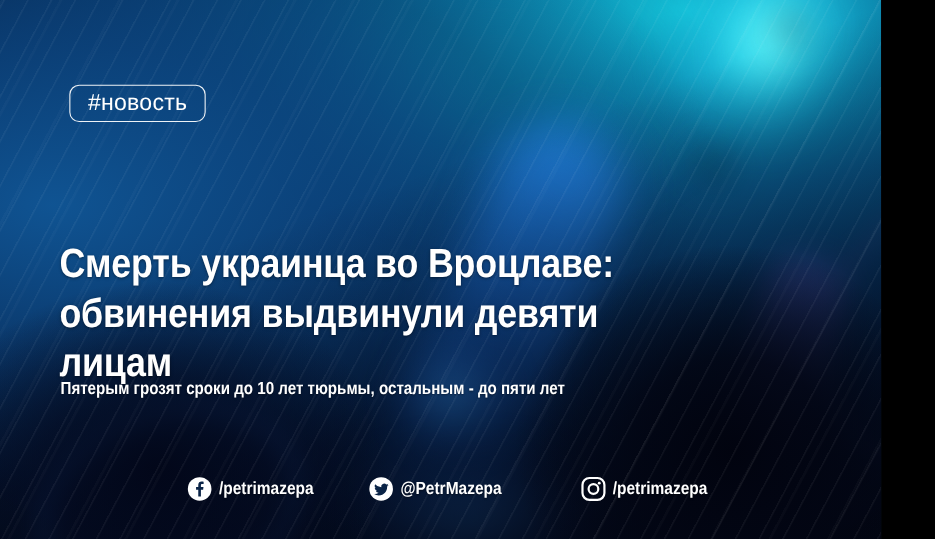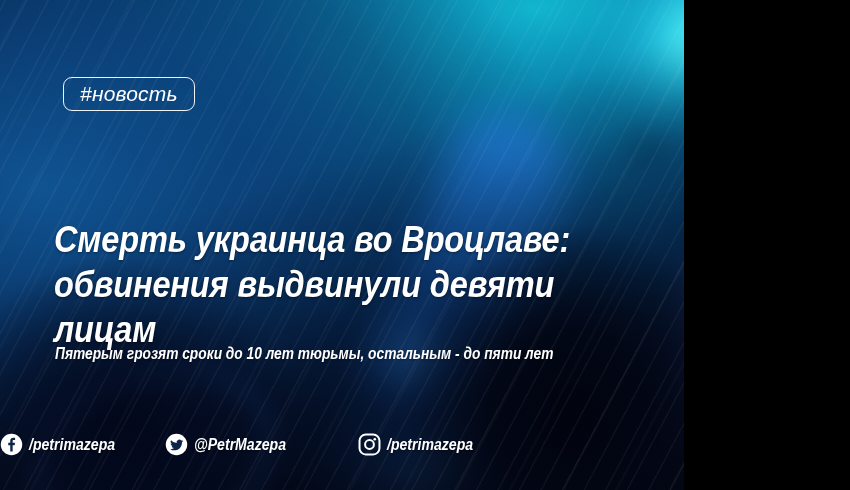--- a/index.html
+++ b/index.html
@@ -2,26 +2,25 @@
 <html><head>
 <meta charset="utf-8">
 <style>
   html, body {
     margin: 0;
     padding: 0;
     background: #000;
   }
   .card {
     position: relative;
-    width: 684px;
+    width: 801px;
     height: 490px;
     overflow: hidden;
     font-family: "Liberation Sans", sans-serif;
     background: #0a2a52;
-    font-style: italic;
   }
 
   
   .bg-base {
     position: absolute;
     inset: 0;
     background:
       radial-gradient(140% 110% at 78% 2%, #14c4d8 0%, #0fa6c4 8%, #0b7fa8 18%, #0a5d90 30%, #083f71 45%, #06264d 62%, #04122c 80%, #030a1c 100%);
   }
   .bg-leftwash {
@@ -232,21 +231,23 @@
     text-shadow: 0 1px 2px rgba(0,0,0,0.4);
   }
 
   .social-bar {
     position: absolute;
     left: 0;
     right: 0;
     top: 433px;
     display: flex;
     align-items: center;
+    justify-content: center;
     gap: 16px;
+    padding-left: 24px;
   }
   .social-item {
     display: flex;
     align-items: center;
     gap: 6px;
   }
   .social-icon {
     width: 23px;
     height: 23px;
     flex: 0 0 23px;

